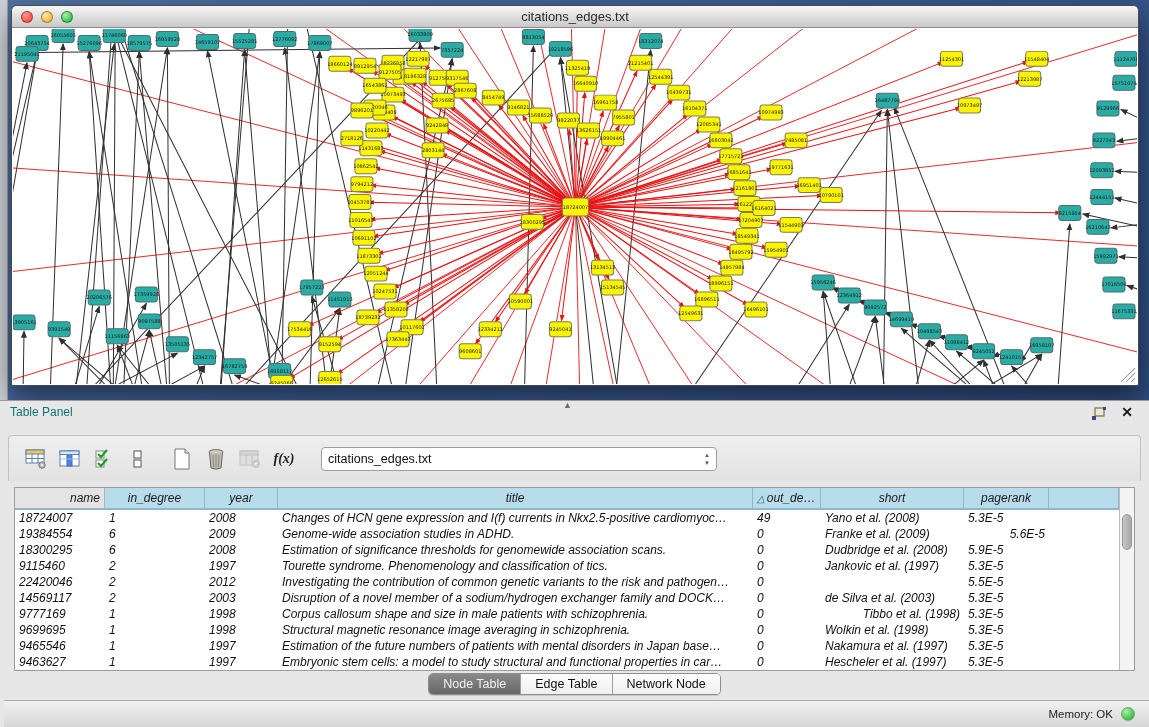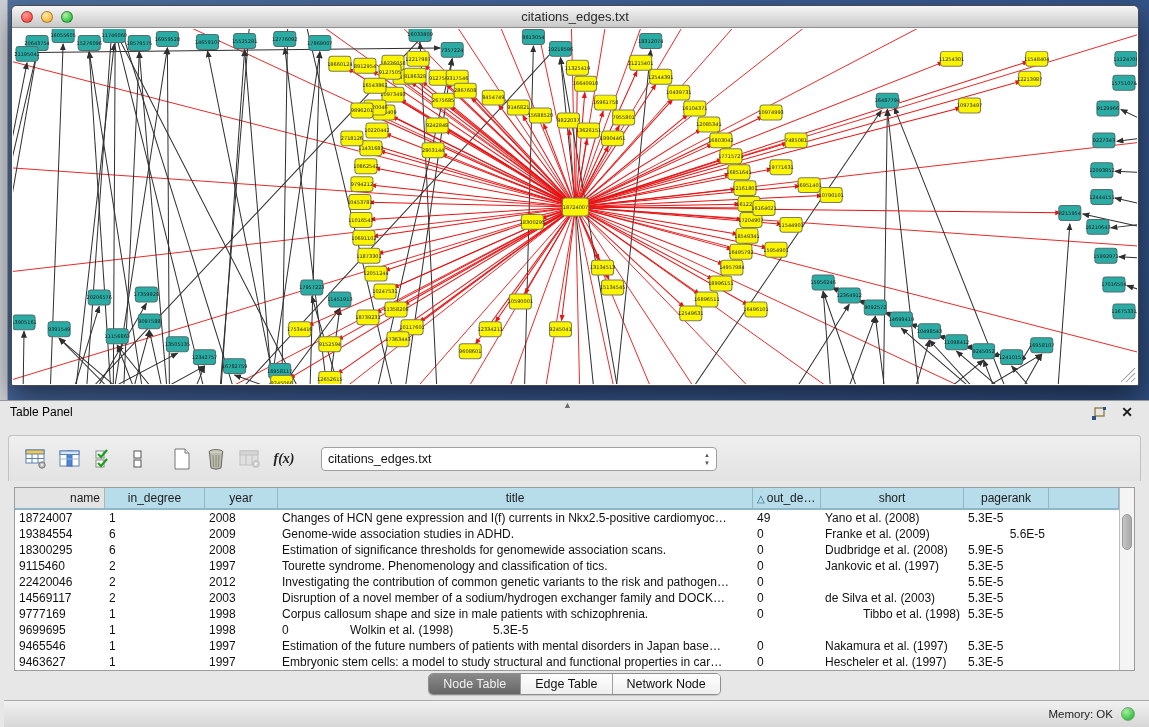--- a/index.html
+++ b/index.html
@@ -21,36 +21,36 @@
   .light.red   { background:radial-gradient(circle at 35% 30%, #ff9a93, #fb5149 70%); }
   .light.yel   { background:radial-gradient(circle at 35% 30%, #ffe9a8, #fdbb40 70%); }
   .light.grn   { background:radial-gradient(circle at 35% 30%, #b4f0a8, #33c748 70%); }
   .net-canvas { position:absolute; left:1px; right:1px; top:23px; bottom:1px; background:#fff; }
   .net-canvas svg { width:100%; height:100%; display:block; }
 
   
   .table-panel { position:absolute; left:0; top:400px; width:1149px; height:327px;
                  background:#e7e7e7; border-top:1px solid #98989c; }
   .splitter { position:absolute; left:563px; top:-1px; font-size:9px; color:#6d6d6d; cursor:row-resize; }
-  .panel-title { position:absolute; left:10px; top:4px; font-size:12px; color:#000000; }
+  .panel-title { position:absolute; left:10px; top:4px; font-size:12px; color:#0f766e; }
   .panel-float { position:absolute; right:42px; top:6px; width:16px; height:14px; }
   .panel-close { position:absolute; right:16px; top:3px; font-size:14px; font-weight:bold; color:#1a1a1a; cursor:pointer; }
 
   .toolbar { position:absolute; left:8px; top:34px; width:1133px; height:46px;
              border:1px solid #c2c2c2; border-bottom:none; border-radius:4px 4px 0 0;
              background:linear-gradient(#efefef,#e2e2e2); display:flex; align-items:center; padding-left:12px; }
   .tb-icon { width:30px; height:28px; display:flex; align-items:center; justify-content:center; margin-right:4px; border-radius:3px; }
   .tb-gap { width:10px; }
   .fx { font-family:"Liberation Serif", serif; font-style:italic; font-weight:bold; font-size:14px; color:#222; }
   .combo { margin-left:18px; width:396px; height:24px; background:#fff; border:1px solid #9f9f9f;
            border-radius:4px; display:flex; align-items:center; padding:0 6px; font-size:12.5px; color:#111; position:relative; }
   .combo .arrows { position:absolute; right:6px; top:3px; font-size:6px; line-height:8px; color:#555; text-align:center; }
 
   .table-region { position:absolute; left:14px; top:86px; width:1121px; height:184px;
-                  border:1px solid #9c9c9c; background:#fff; display:flex; }
+                  border:1px solid #9c9c9c; background:#fff; display:flex;font-style:italic; }
   .grid { flex:1; overflow:hidden; }
   .hdr-row { display:flex; height:22px; border-bottom:2px solid #8fb6c9; }
   .hdr-cell { font-size:12px; color:#1b1b1b; line-height:20px; background:#b7dcea;
               border-right:1px solid #8fb6c9; overflow:hidden; white-space:nowrap; padding:0 4px; }
   .hdr-cell.gray { background:#e4e4e4; border-right:1px solid #b4b4b4; }
   .sort-tri { color:#21607e; font-size:10px; margin-right:2px; }
   .body-row { display:flex; height:16px; }
   .body-cell { font-size:12px; color:#111; line-height:16px; padding:0 4px; overflow:hidden; white-space:nowrap; }
   .vscroll { width:15px; border-left:1px solid #bdbdbd; background:#f4f4f4; position:relative; }
   .vthumb { position:absolute; left:2px; right:2px; top:26px; height:36px; border-radius:6px;
@@ -1020,20 +1020,21 @@
             <div class="body-cell" style="width: 475px;">Corpus callosum shape and size in male patients with schizophrenia.</div>
             <div class="body-cell" style="width: 68px;">0</div>
             <div class="body-cell" style="width: 143px; text-align: right;">Tibbo et al. (1998)</div>
             <div class="body-cell" style="width: 85px;">5.3E-5</div>
             <div class="body-cell" style="width: 70px;"></div>
           </div>
           <div class="body-row">
             <div class="body-cell" style="width: 90px;">9699695</div>
             <div class="body-cell" style="width: 100px;">1</div>
             <div class="body-cell" style="width: 73px;">1998</div>
+            <div class="body-cell" style="width: 475px;">Structural magnetic resonance image averaging in schizophrenia.</div>
             <div class="body-cell" style="width: 68px;">0</div>
             <div class="body-cell" style="width: 143px;">Wolkin et al. (1998)</div>
             <div class="body-cell" style="width: 85px;">5.3E-5</div>
             <div class="body-cell" style="width: 70px;"></div>
           </div>
           <div class="body-row">
             <div class="body-cell" style="width: 90px;">9465546</div>
             <div class="body-cell" style="width: 100px;">1</div>
             <div class="body-cell" style="width: 73px;">1997</div>
             <div class="body-cell" style="width: 475px;">Estimation of the future numbers of patients with mental disorders in Japan base…</div>

